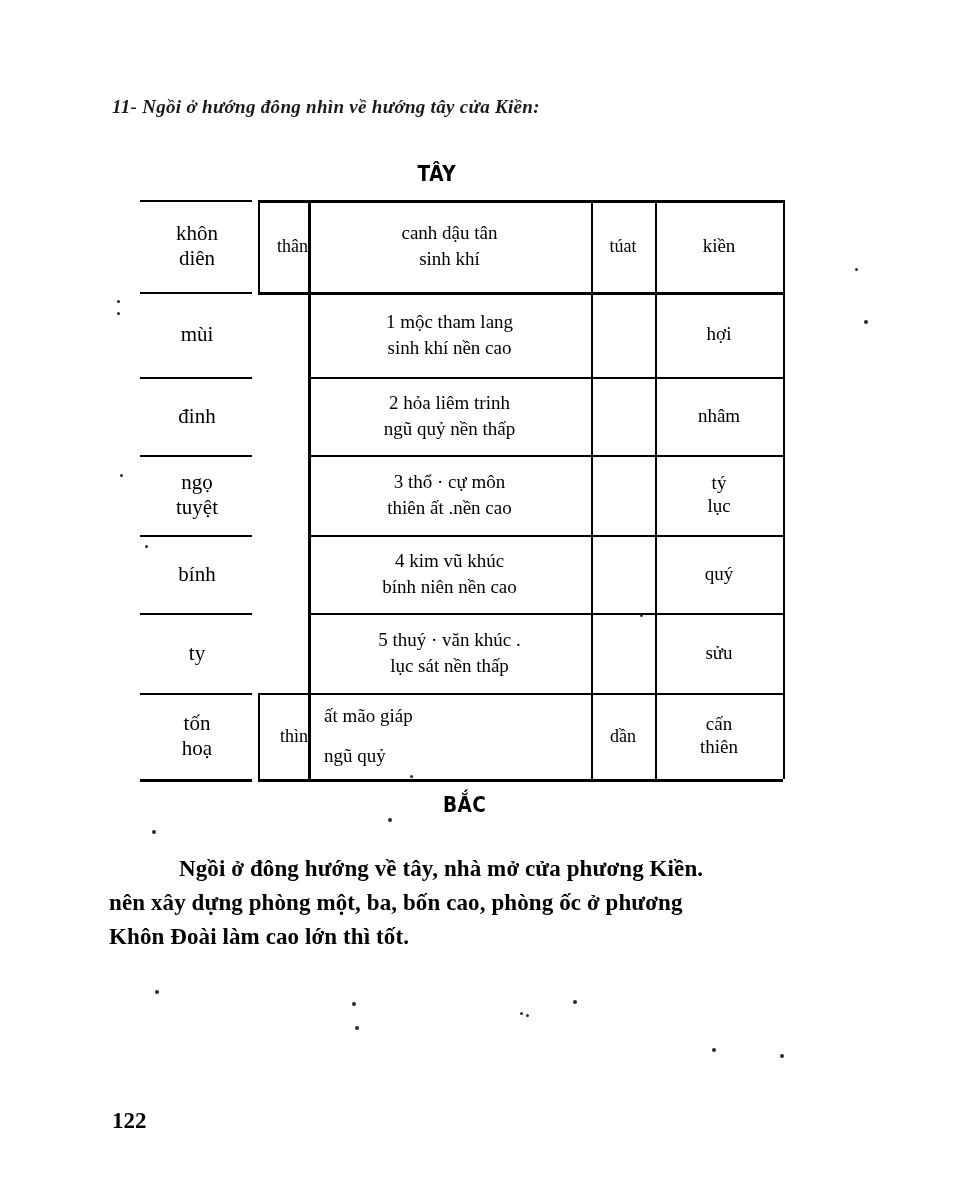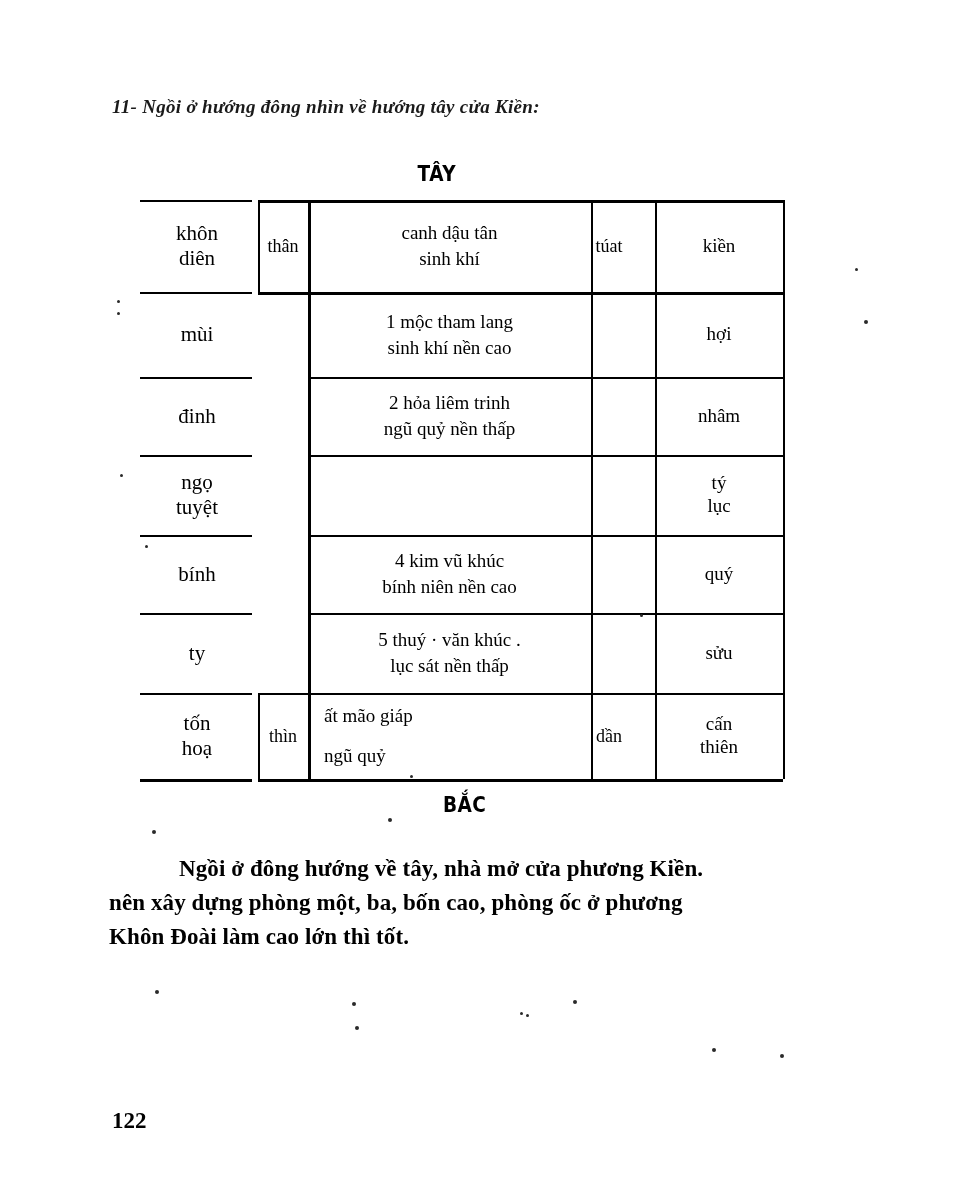--- a/index.html
+++ b/index.html
@@ -53,31 +53,31 @@
     display:flex; align-items:center; justify-content:center;
     text-align:center; line-height:1.18; font-size:21px;
   }
   .rule-a {
     position:absolute; left:2px; width:112px; height:0;
     border-top:2.2px solid #000;
   }
 
   .cell-b {
     position:absolute; left:120px; width:50px; height:100%;
-    display:flex; align-items:center; justify-content:center;
+    display:flex; align-items:center; justify-content:flex-end;
     font-size:18px;
   }
   .cell-c {
     position:absolute; left:170px; width:283px; height:100%;
     display:flex; flex-direction:column; align-items:center; justify-content:center;
     font-size:19px; line-height:1.35;
   }
   .cell-c.left-al { align-items:flex-start; padding-left:16px; box-sizing:border-box;gap:14px; }
   .cell-d {
-    position:absolute; left:439px; width:64px; height:100%;
+    position:absolute; left:453px; width:64px; height:100%;
     display:flex; align-items:center; justify-content:center;
     font-size:18px;
   }
   .cell-e {
     position:absolute; left:517px; width:128px; height:100%;
     display:flex; flex-direction:column; align-items:center; justify-content:center;
     font-size:19px; line-height:1.2;
   }
   .c-line { white-space:nowrap; }
 
@@ -173,20 +173,24 @@
         </div>
         <div class="rule-a" style="top: 177px;"></div>
         <div class="row" style="top: 255px; height: 80px;">
           <div class="cell-a">
             <div>
               <div>ngọ</div>
               <div>tuyệt</div>
             </div>
           </div>
           <div class="cell-b"></div>
+          <div class="cell-c">
+            <div class="c-line">3    thổ ·  cự môn</div>
+            <div class="c-line">thiên ất   .nền   cao</div>
+          </div>
           <div class="cell-d"></div>
           <div class="cell-e">
             <div>tý</div>
             <div>lục</div>
           </div>
         </div>
         <div class="rule-a" style="top: 255px;"></div>
         <div class="row" style="top: 335px; height: 78px;">
           <div class="cell-a">
             <div>

